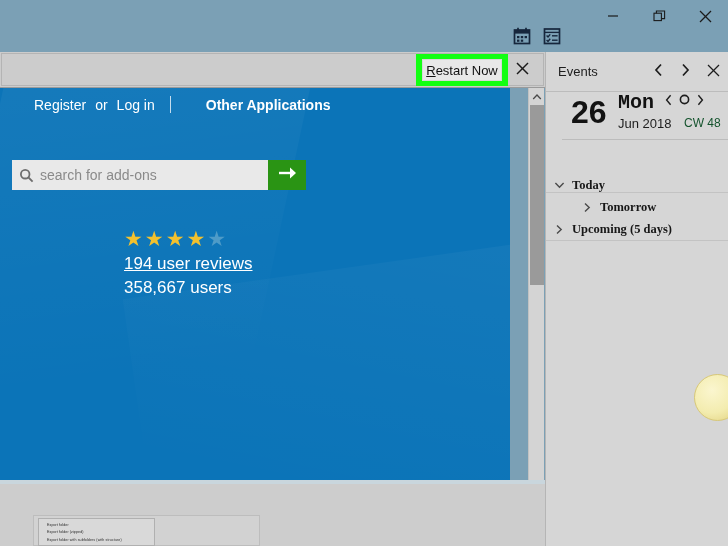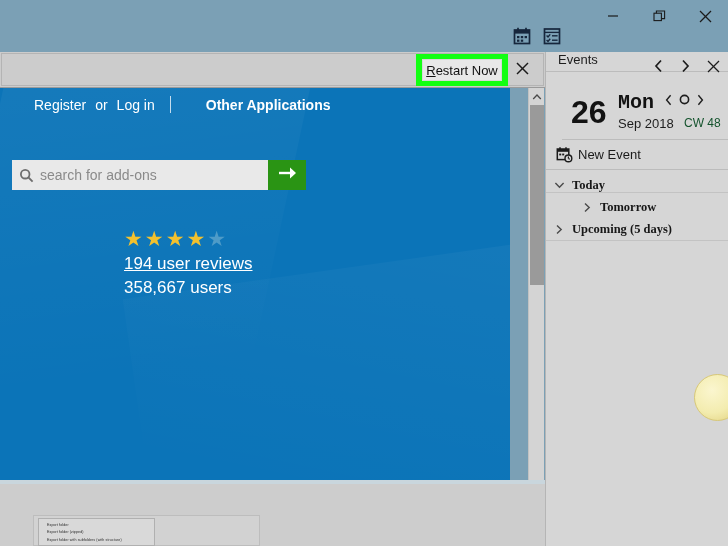--- a/index.html
+++ b/index.html
@@ -280,22 +280,23 @@
     position: absolute;
     left: 545px; top: 52px;
     width: 183px; height: 494px;
     background: #d6d6d6;
     border-left: 1px solid #b5b5b5;
     box-sizing: border-box;
   }
   .events-head {
     position: absolute;
     left: 0; top: 0;
-    width: 182px; height: 20px;
-    display: flex;
+    width: 182px; height: 40px;
+    display: flex;
+    align-items: center;
     border-bottom: 1px solid #bcbcbc;
     box-sizing: border-box;
   }
   .events-title {
     margin-left: 12px;
     font-size: 13px;
     color: #1d1d1d;
     flex: 1;
   }
   .ev-nav-btn {
@@ -591,21 +592,21 @@
             <line x1="1" y1="1" x2="12" y2="12" stroke="currentColor" stroke-width="1.3"></line>
             <line x1="12" y1="1" x2="1" y2="12" stroke="currentColor" stroke-width="1.3"></line>
           </svg>
         </span>
       </div>
     </div>
 
     <div class="date-row">
       <span class="date-num">26</span>
       <span class="date-dow">Mon</span>
-      <span class="date-monthyear">Sep 2018</span>
+      <span class="date-monthyear">Jun 2018</span>
       <span class="date-cw">CW 48</span>
       <div class="date-steppers">
         <span>
           <svg width="8" height="12" viewBox="0 0 8 12">
               <polyline points="5.6,1.3 1.6,6 5.6,10.7" fill="none" stroke="currentColor" stroke-width="1.4"></polyline>
             </svg>
         </span>
         <span>
           <svg width="13" height="13" viewBox="0 0 13 13">
               <circle cx="6.5" cy="6.5" r="4.1" fill="none" stroke="currentColor" stroke-width="1.6"></circle>
@@ -613,36 +614,20 @@
         </span>
         <span>
           <svg width="8" height="12" viewBox="0 0 8 12">
               <polyline points="2.4,1.3 6.4,6 2.4,10.7" fill="none" stroke="currentColor" stroke-width="1.4"></polyline>
             </svg>
         </span>
       </div>
       <span class="date-minus">-</span>
     </div>
 
-    <div class="new-event">
-      <span class="new-event-icon">
-        <svg width="17" height="17" viewBox="0 0 17 17">
-          <rect x="1.3" y="3" width="11.5" height="10.6" fill="none" stroke="currentColor" stroke-width="1.5"></rect>
-          <rect x="1.3" y="3" width="11.5" height="2.8" fill="currentColor"></rect>
-          <line x1="4" y1="1.2" x2="4" y2="3.4" stroke="currentColor" stroke-width="1.5"></line>
-          <line x1="10" y1="1.2" x2="10" y2="3.4" stroke="currentColor" stroke-width="1.5"></line>
-          <rect x="3.2" y="7.6" width="2" height="1.8" fill="currentColor"></rect>
-          <rect x="6.2" y="7.6" width="2" height="1.8" fill="currentColor"></rect>
-          <circle cx="12.4" cy="12.4" r="3.4" fill="#d6d6d6" stroke="currentColor" stroke-width="1.4"></circle>
-          <line x1="12.4" y1="10.6" x2="12.4" y2="12.4" stroke="currentColor" stroke-width="1.2"></line>
-          <line x1="12.4" y1="12.4" x2="13.8" y2="13.2" stroke="currentColor" stroke-width="1.2"></line>
-        </svg>
-      </span>
-      <span class="new-event-label">New Event</span>
-    </div>
 
     <div class="group-row today">
       <span class="group-chevron">
         <svg width="11" height="8" viewBox="0 0 11 8">
             <polyline points="1.4,2 5.5,6.2 9.6,2" fill="none" stroke="currentColor" stroke-width="1.4"></polyline>
           </svg>
       </span>
       <span class="group-label">Today</span>
     </div>
 

